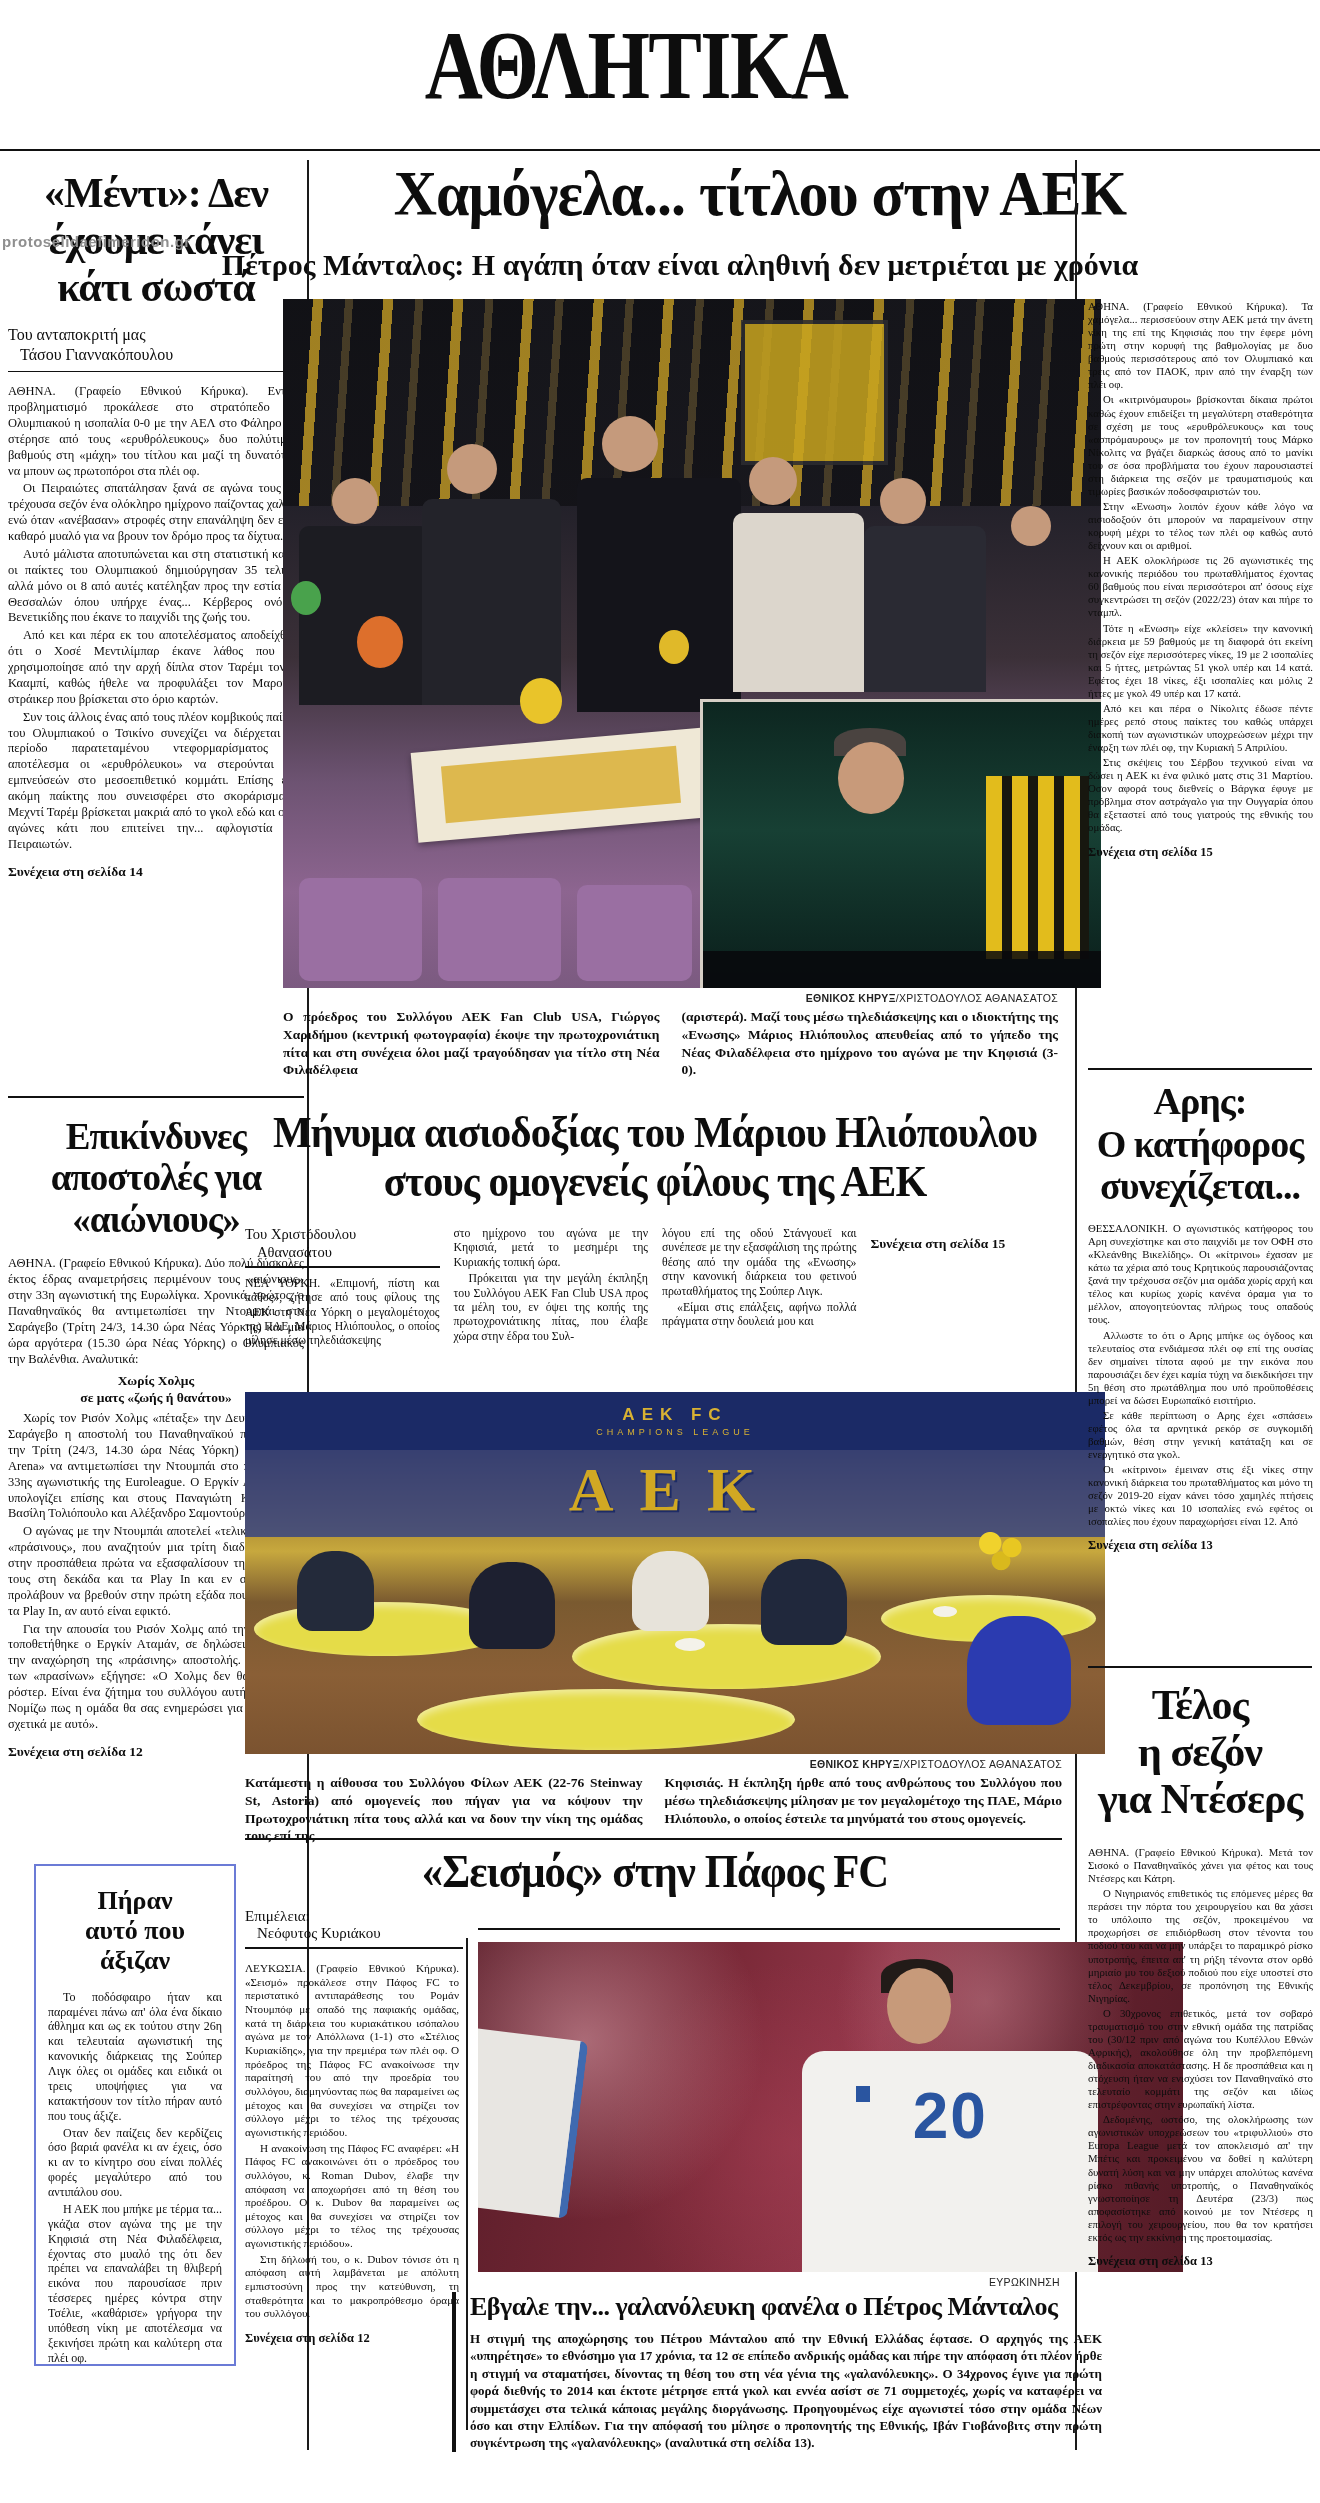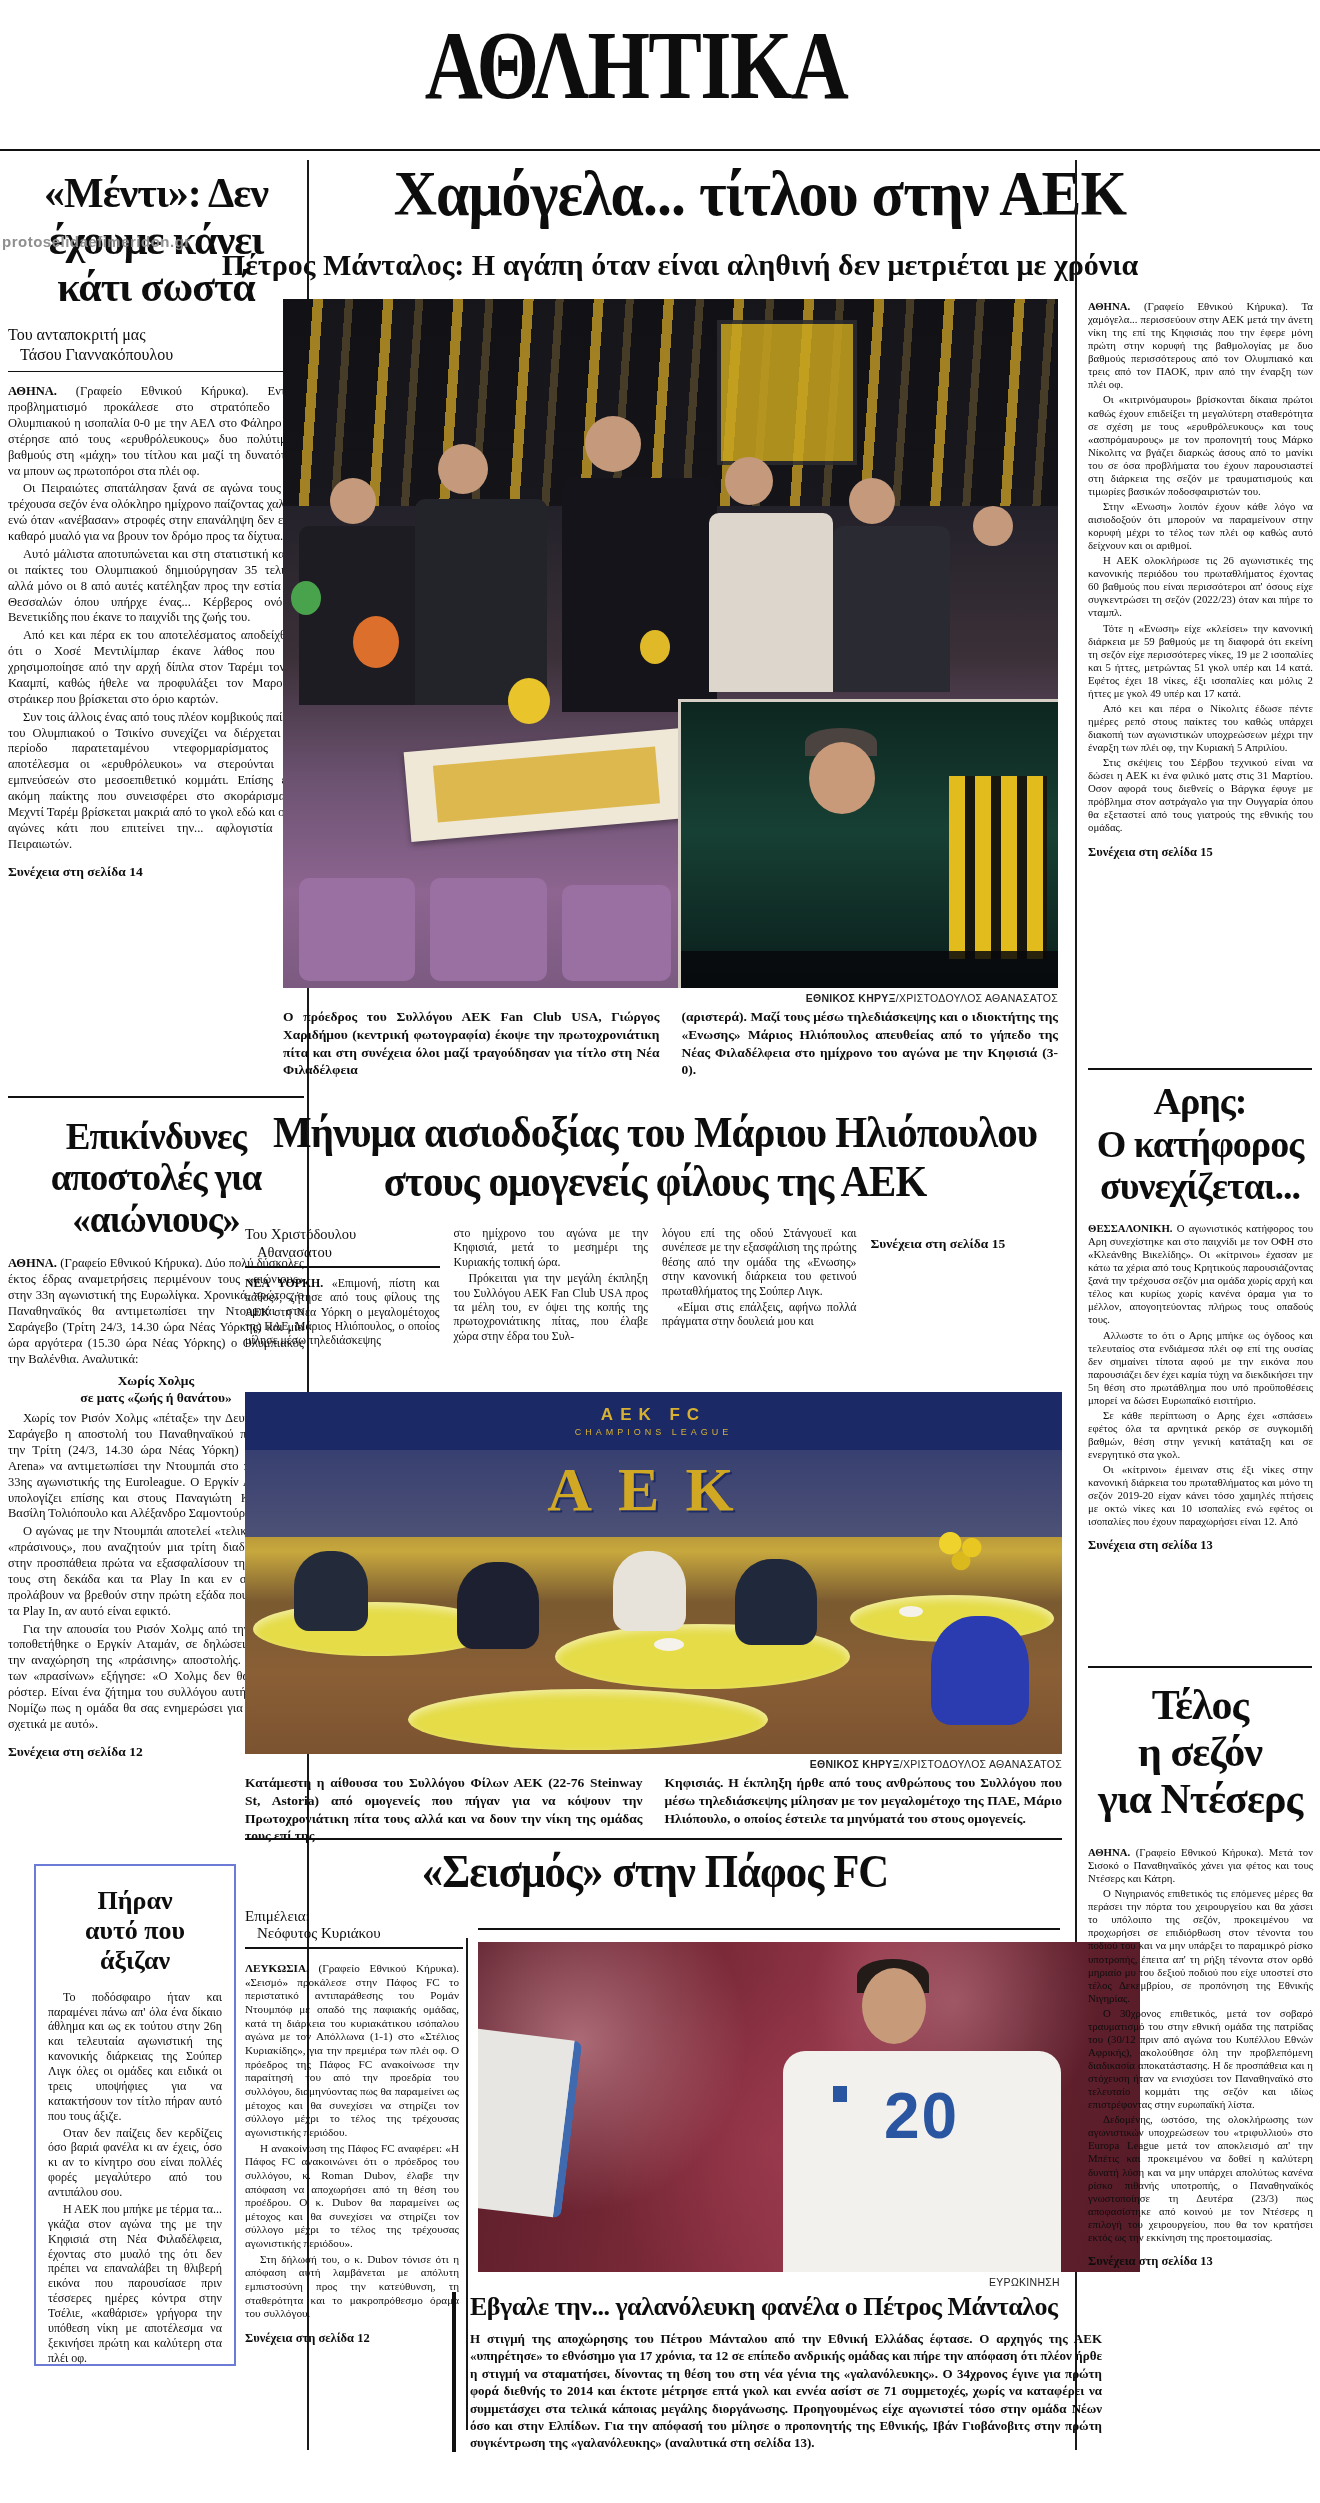--- a/index.html
+++ b/index.html
@@ -15,21 +15,21 @@
   #section-title{left:0;top:12px;width:1272px;text-align:center;font-size:98px;font-weight:bold;
                  letter-spacing:-2px;transform:scaleX(.82);transform-origin:50% 0;line-height:1.1;}
   #lead-head{left:240px;top:158px;width:1040px;font-size:63px;font-weight:bold;letter-spacing:-1px;
              transform:scaleX(.95);transform-origin:50% 0;}
   #lead-sub{left:170px;top:248px;width:1020px;font-size:30px;font-weight:bold;}
   .col-head{font-weight:bold;line-height:1.12;letter-spacing:-1px;}
 
   
   .body-p{margin:0 0 2px 0;text-align:justify;text-indent:15px;}
   .body-p.noindent{text-indent:0;}
-  .dateline{font-weight:bold;}
+  .dateline{font-weight:normal;}
   .cont{font-weight:bold;margin-top:10px;font-size:13.5px;}
   .fs-left{font-size:12.5px;line-height:1.27;}
   .fs-right{font-size:10.8px;line-height:1.21;}
   .fs-mid{font-size:11.8px;line-height:1.22;}
   .fs-seismos{font-size:11.2px;line-height:1.22;}
   .fs-box{font-size:12px;line-height:1.24;}
 
   .byline{margin-top:14px;font-size:16px;}
   .byline .nm{font-weight:normal;margin-left:12px;}
   .byline-rule{background:#111;height:1.5px;margin-top:5px;}
@@ -50,21 +50,21 @@
   
   #dontia-head{background:#1f3fd4;color:#fff;padding:8px 10px 7px;
                font-family:"Liberation Sans","DejaVu Sans",sans-serif;}
   #dontia-head .t1{font-size:21px;font-weight:bold;line-height:1.1;}
   #dontia-head .t2{font-size:21px;font-weight:bold;line-height:1.1;text-align:right;}
   #dontia-head .by{font-size:13px;margin-top:6px;}
   #dontia-box{border:2px solid #6b7bd6;margin-top:4px;padding:12px 12px 8px;height:478px;overflow:hidden;}
   #dontia-box h3{margin:8px 0 14px;font-size:26px;line-height:1.15;text-align:center;font-weight:bold;}
 
   
-  .photo{overflow:hidden;}
+  .photo{overflow:hidden;padding-left:43px;}
   .ph-el{position:absolute;}
   #photo-main{background:linear-gradient(180deg,#17181d 0%,#23212a 30%,#3b3038 52%,#6d5372 70%,#8d6590 86%,#7b5a80 100%);}
   .pm-scarves{left:0;top:0;width:100%;height:30%;opacity:.8;
       background:repeating-linear-gradient(94deg,#101014 0 30px,#c29a22 30px 40px,#15151a 40px 62px,#514428 62px 70px);}
   .pm-frame{left:56%;top:3%;width:17%;height:20%;background:#c9a51f;border:4px solid #2c2c30;opacity:.85;}
   .head{border-radius:50%;background:#c59a7c;}
   .torso{border-radius:10px 10px 0 0;}
   .bal{border-radius:50%;}
   .pm-cake{left:16%;top:64%;width:36%;height:13%;background:#efe8d6;transform:rotate(-5deg);box-shadow:0 3px 6px rgba(0,0,0,.35);}
   .pm-cake i{position:absolute;left:10%;top:18%;right:10%;bottom:18%;background:#ddb84e;display:block;}

